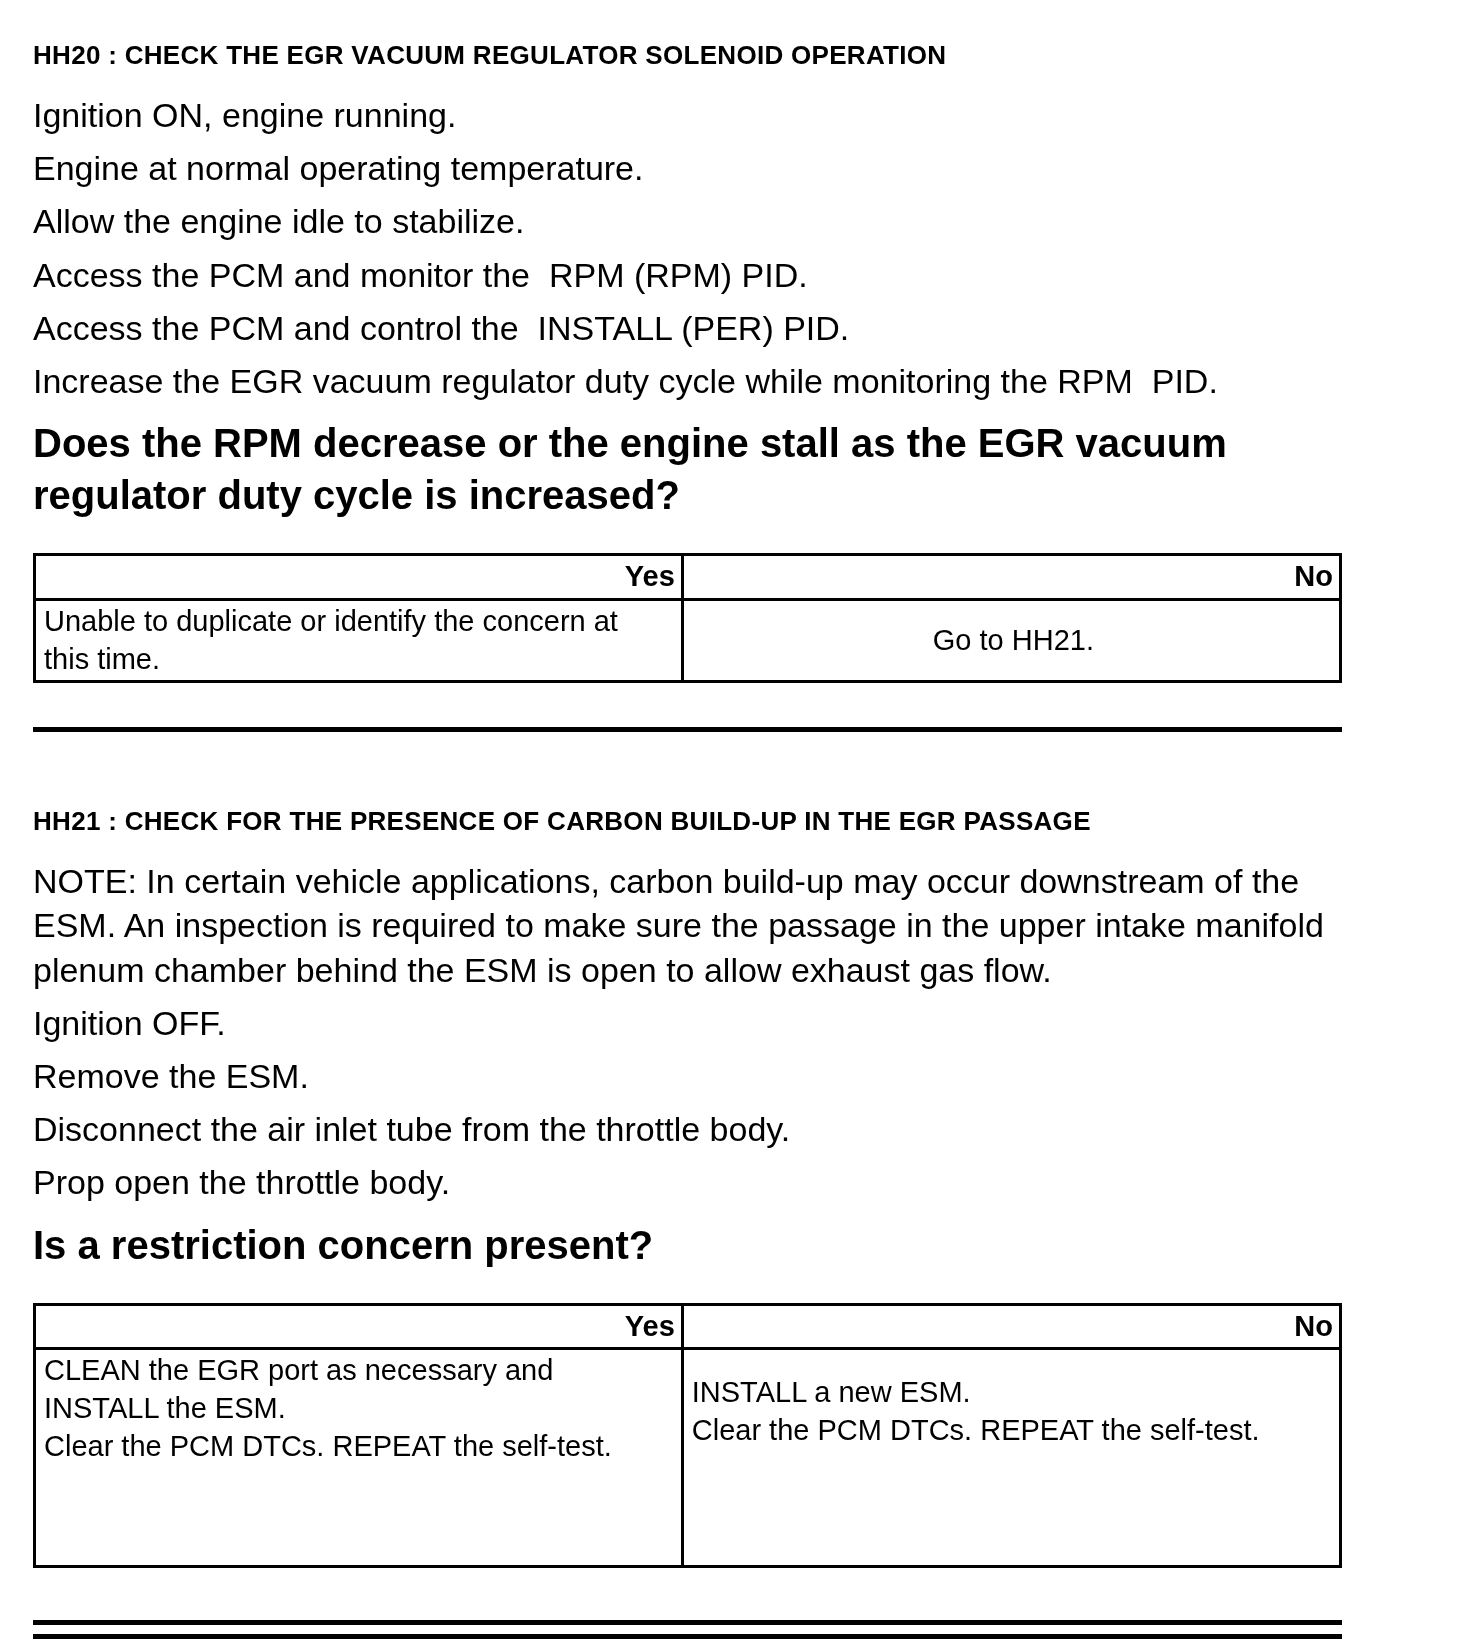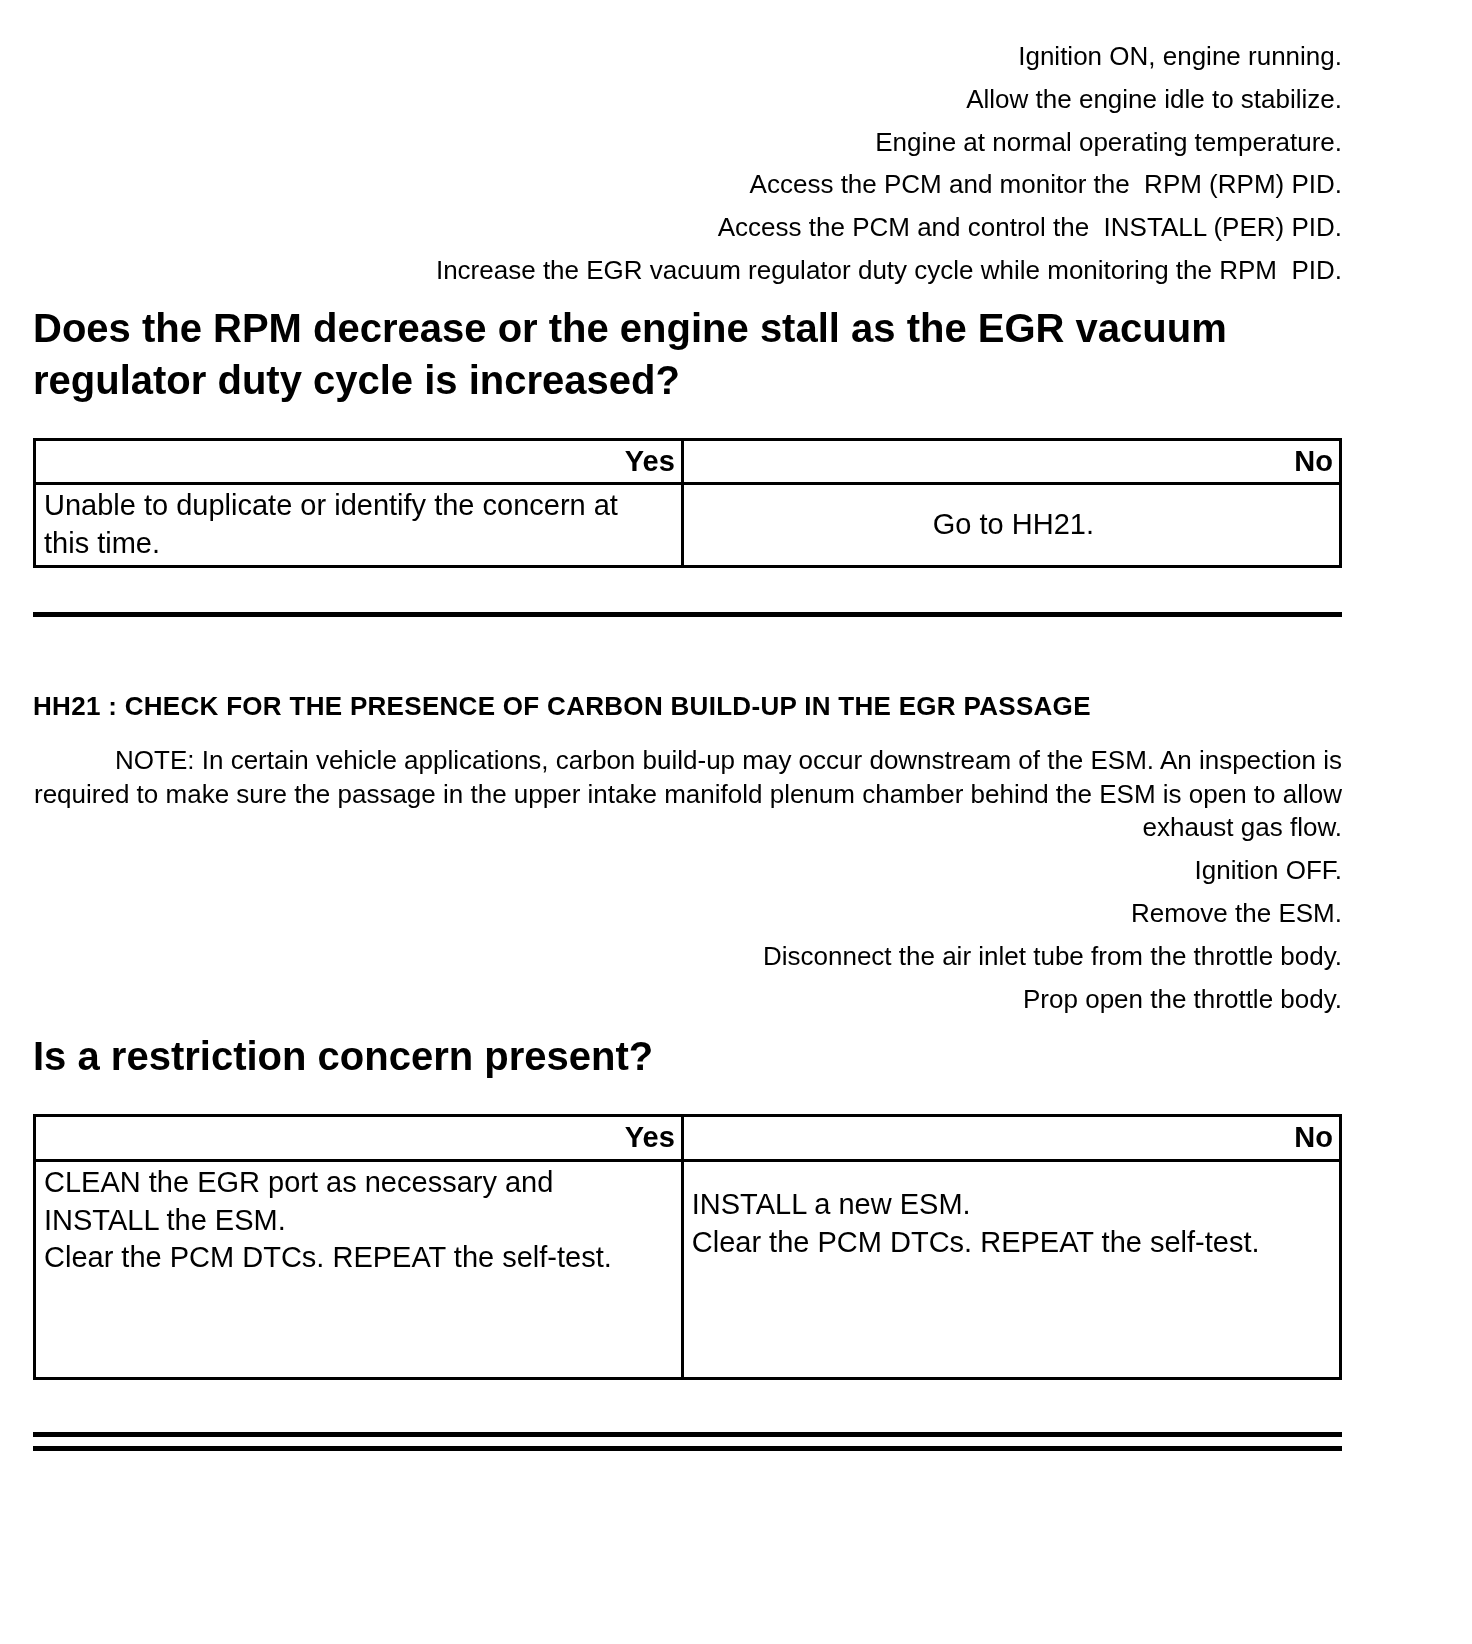--- a/index.html
+++ b/index.html
@@ -20,25 +20,24 @@
     padding-top: 40px;
     padding-bottom: 30px;
   }
   .section-title {
     font-size: 26px;
     font-weight: bold;
     letter-spacing: 0.3px;
     margin: 0 0 22px 0;
   }
   .step {
-    font-size: 26px;
+    font-size: 34px;
     line-height: 1.3;
     margin: 0 0 9px 0;
     white-space: pre-wrap;
-    text-align: right;
   }
   .question {
     font-size: 40px;
     font-weight: bold;
     line-height: 1.3;
     margin: 14px 0 0 0;
   }
   .decision-table {
     width: 100%;
     border-collapse: collapse;
@@ -95,24 +94,25 @@
   .bottom-rules .rule + .rule {
     margin-top: 9px;
   }
 </style>
 </head>
 <body>
 
 <div class="page">
 
   <section>
+    <h2 class="section-title">HH20 : CHECK THE EGR VACUUM REGULATOR SOLENOID OPERATION</h2>
 
     <p class="step">Ignition ON, engine running.</p>
+    <p class="step">Engine at normal operating temperature.</p>
     <p class="step">Allow the engine idle to stabilize.</p>
-    <p class="step">Engine at normal operating temperature.</p>
     <p class="step">Access the PCM and monitor the  RPM (RPM) PID.</p>
     <p class="step">Access the PCM and control the  INSTALL (PER) PID.</p>
     <p class="step">Increase the EGR vacuum regulator duty cycle while monitoring the RPM  PID.</p>
 
     <p class="question">Does the RPM decrease or the engine stall as the EGR vacuum regulator duty cycle is increased?</p>
 
     <table class="decision-table">
       <tbody>
           <tr>
         <th class="col-yes">Yes</th>

